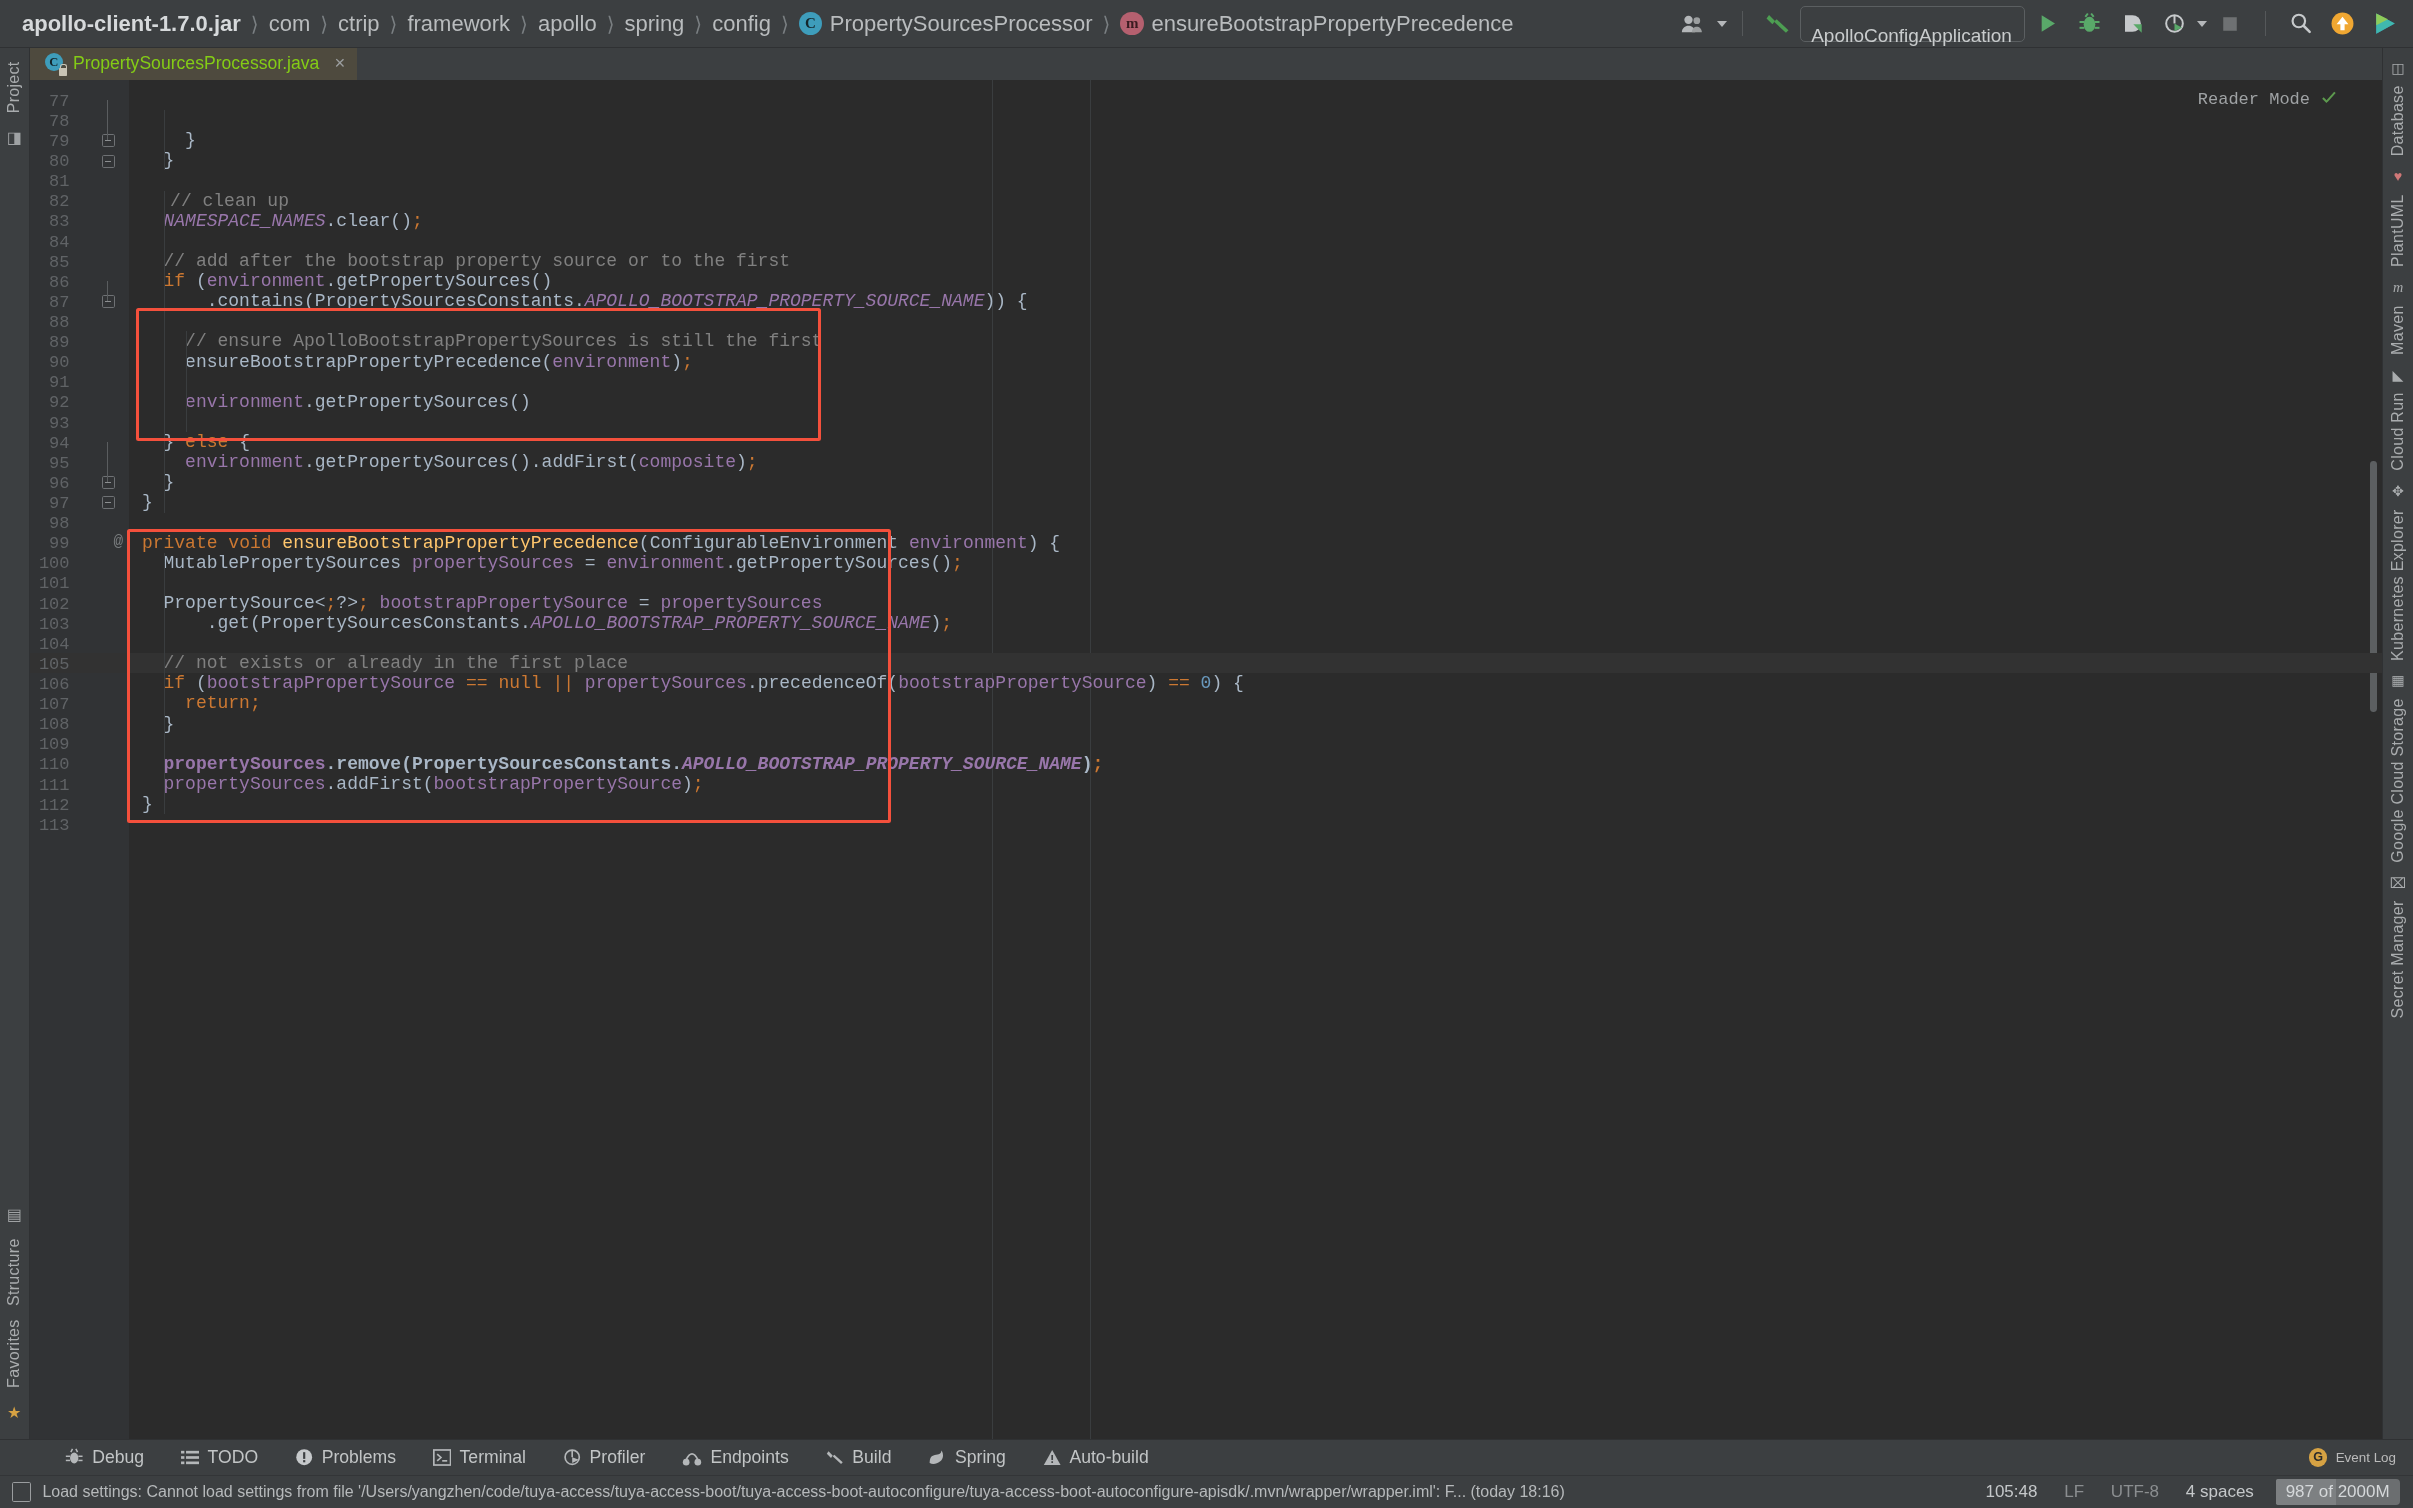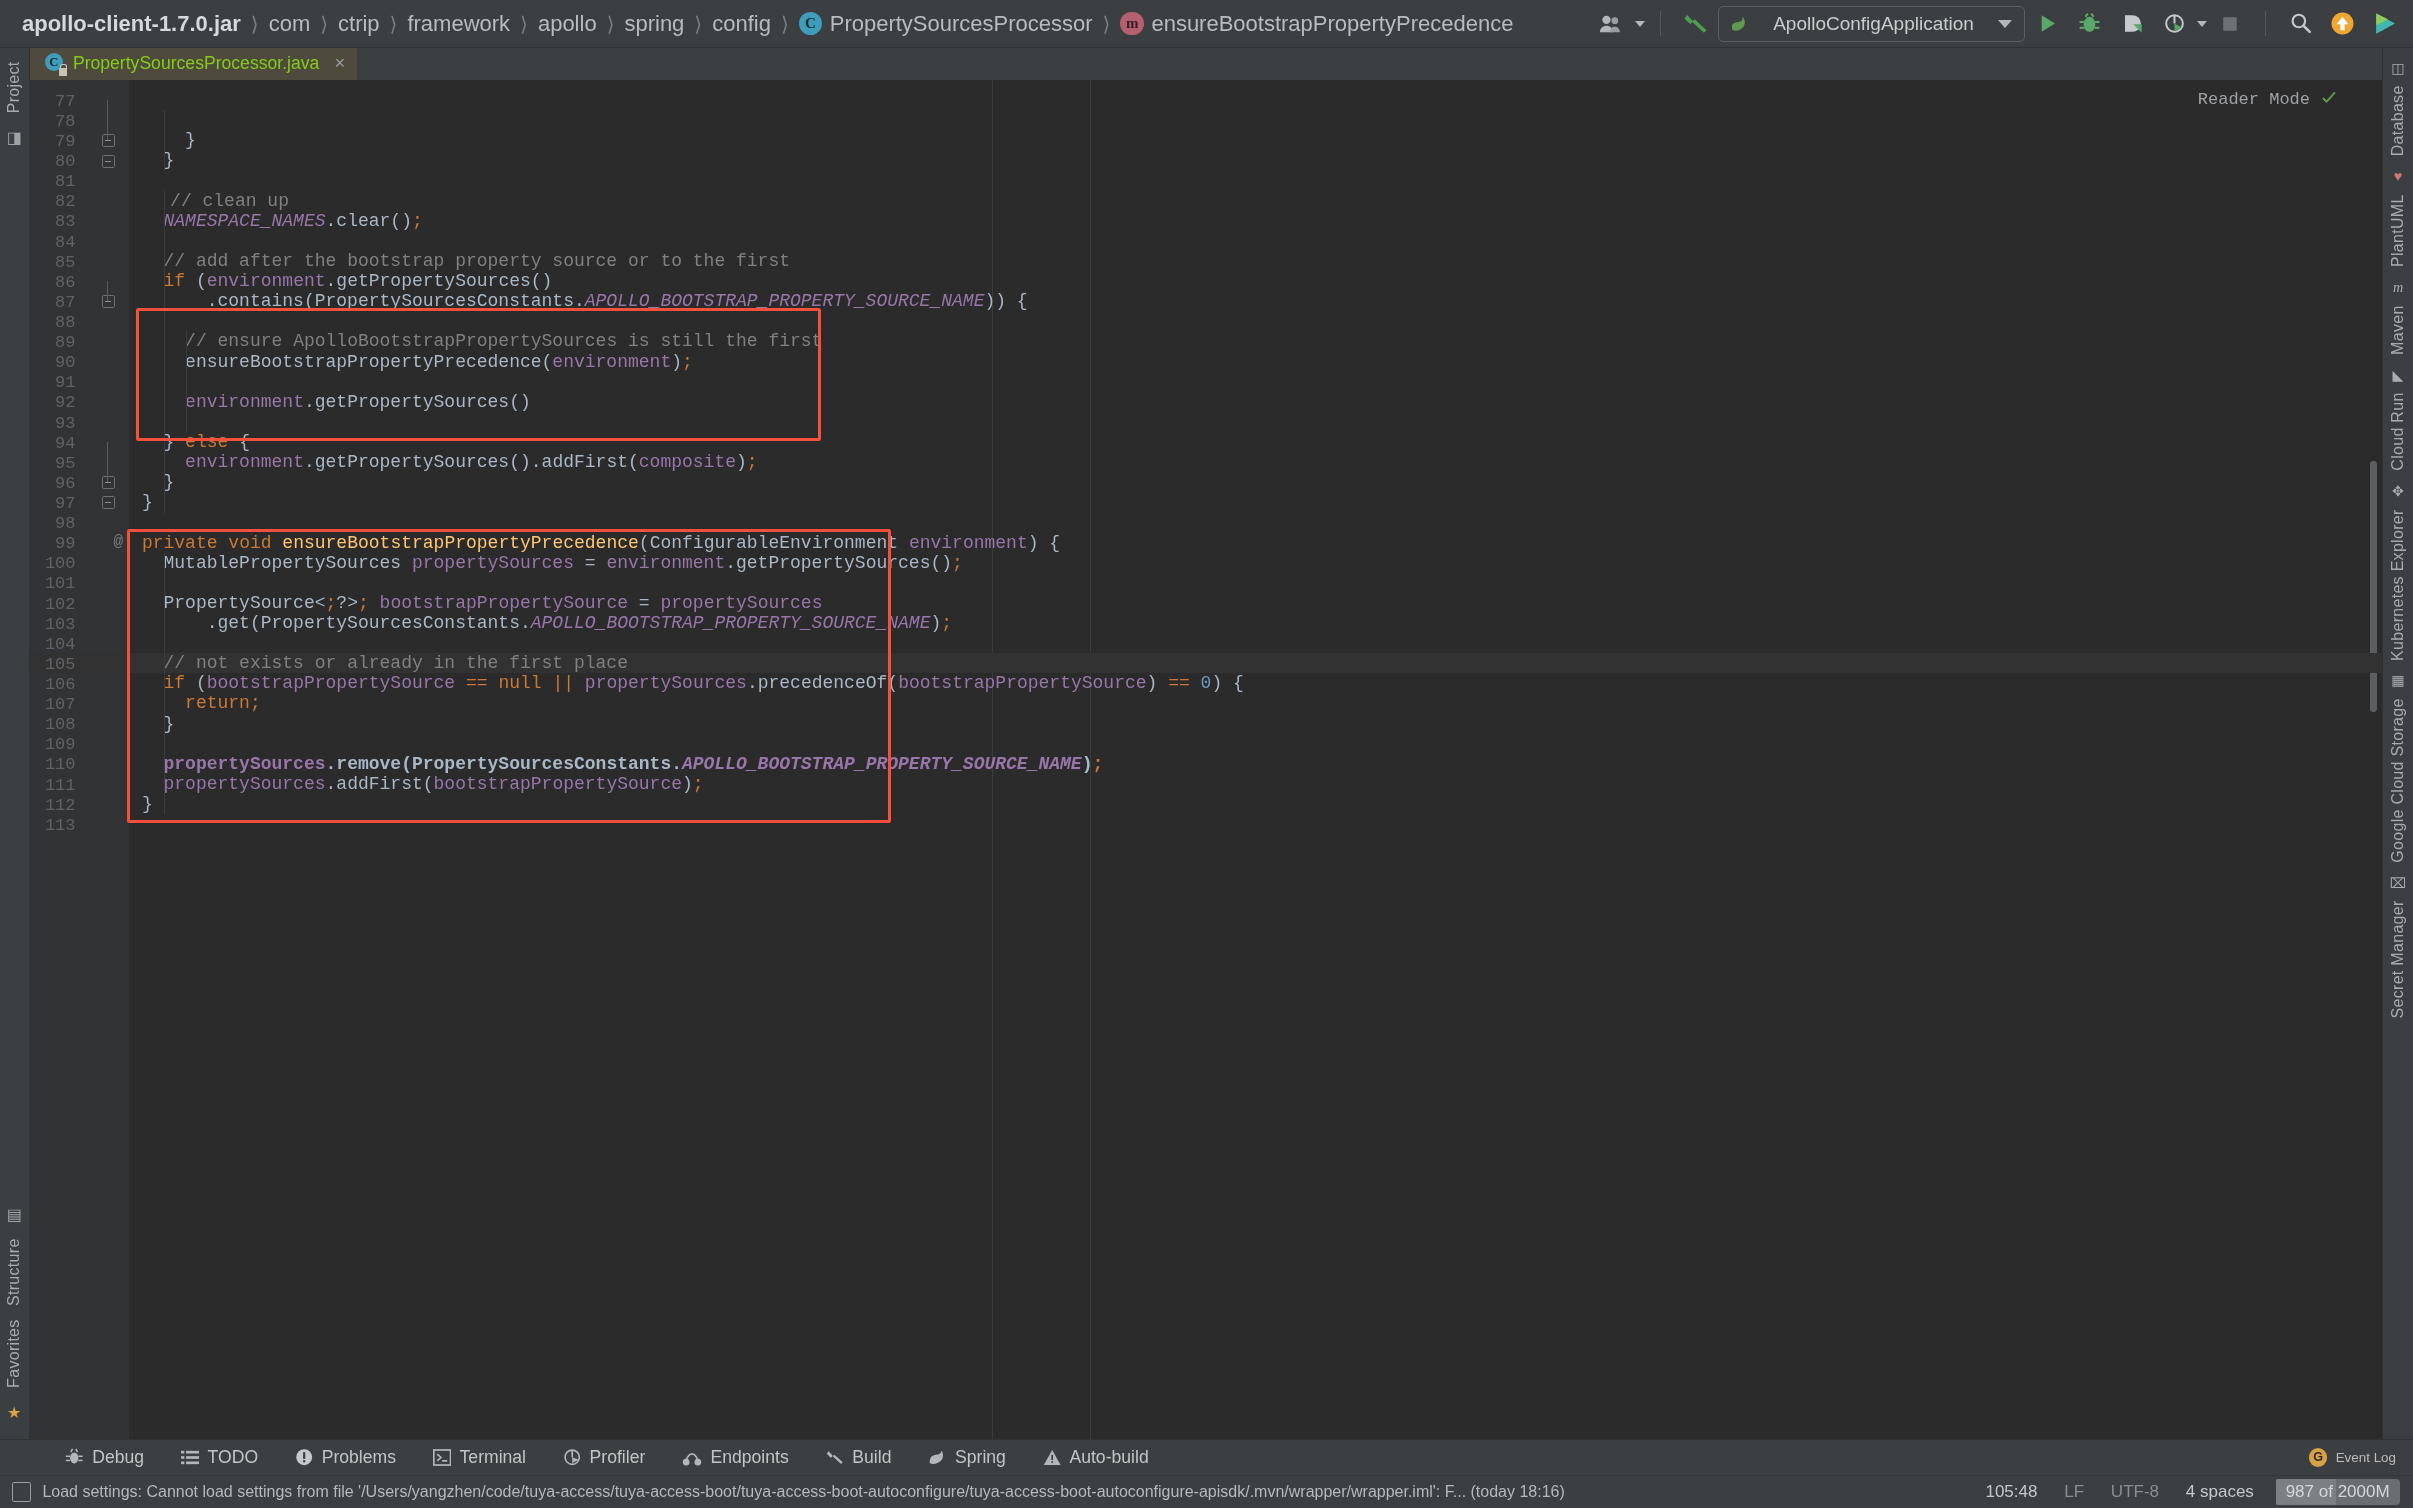--- a/index.html
+++ b/index.html
@@ -31,23 +31,23 @@
   .badge.c{background:#3e9dbb;color:#14262c;}
   .badge.m{background:#b5606f;color:#3a1b20;}
   .topbar-spacer{flex:1 1 auto;}
   .tb-group{display:flex;align-items:center;gap:3.4px;}
   .tb-btn{
     width:39px;height:39px;display:flex;align-items:center;justify-content:center;
     border-radius:4.2px;
   }
   .vsep{width:0.8px;height:25px;background:#55585a;margin:0 11.7px;}
   .runcfg{
-    display:flex;align-items:center;gap:24px;
+    display:flex;align-items:center;gap:18px;
     border:0.8px solid #5b5f61;border-radius:5px;
-    height:34px;padding:0 11.7px 0 10px;background:#3c3f41;
+    height:34px;padding:0 11.7px 0 10px;background:#3c3f41;flex-direction:column;
   }
   .runcfg .lbl{font-size:19px;color:#c9cccd;white-space:nowrap;}
   .caret{width:0;height:0;border-left:7.5px solid transparent;border-right:7.5px solid transparent;border-top:8.4px solid #b5b8ba;}
   .caret.sm{border-left-width:5.9px;border-right-width:5.9px;border-top-width:6.7px;}
 
   
   .mainrow{flex:1 1 auto;display:flex;min-height:0;}
 
   
   .leftstrip{
@@ -102,21 +102,21 @@
   .tabstrip-rest{flex:1 1 auto;background:#3c3f41;}
 
   
   .editorbody{flex:1 1 auto;position:relative;display:flex;min-height:0;background:#2b2b2b;overflow:hidden;}
 
   .gutter{
     width:99px;min-width:99px;background:#313335;position:relative;
     font-family:"Liberation Mono","DejaVu Sans Mono",monospace;
   }
   .gutter .gnum{
-    position:absolute;right:53px;font-size:17px;color:#606366;text-align:right;width:50px;
+    position:absolute;right:59px;font-size:17px;color:#606366;text-align:right;width:50px;
   }
   .fold{
     position:absolute;left:72px;width:15px;height:15px;
   }
   .fold .box{
     width:11px;height:11px;border:0.8px solid #6e7174;border-radius:1.7px;background:#313335;
     display:flex;align-items:center;justify-content:center;
   }
   .fold .box:after{content:"";width:5.9px;height:0.8px;background:#8c8f91;}
   .foldline{position:absolute;left:77px;width:0.8px;background:#5a5d5f;}

